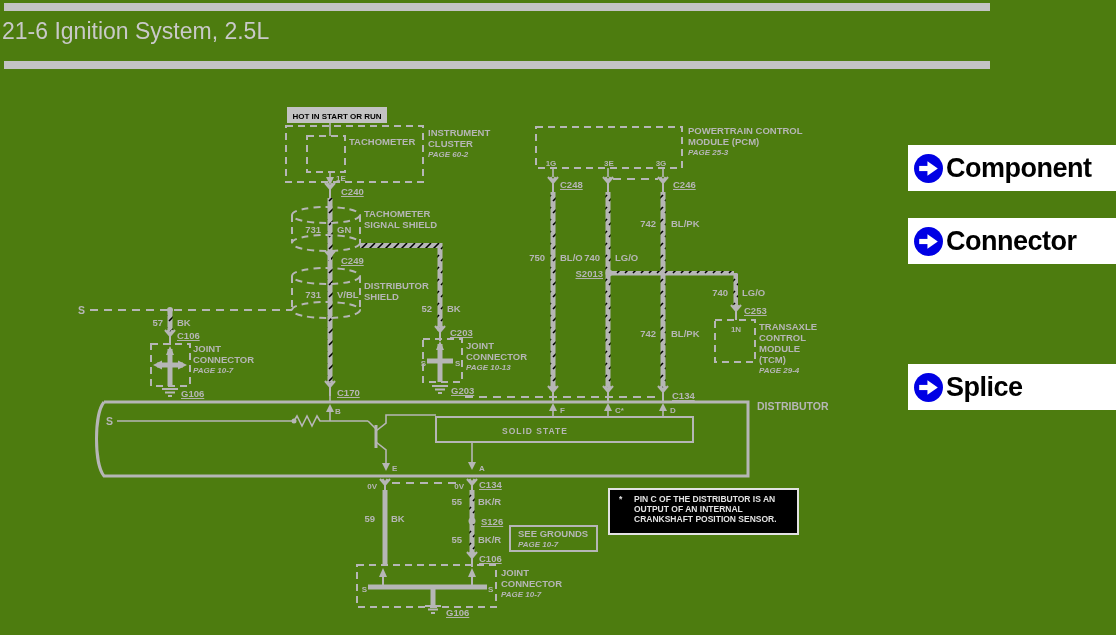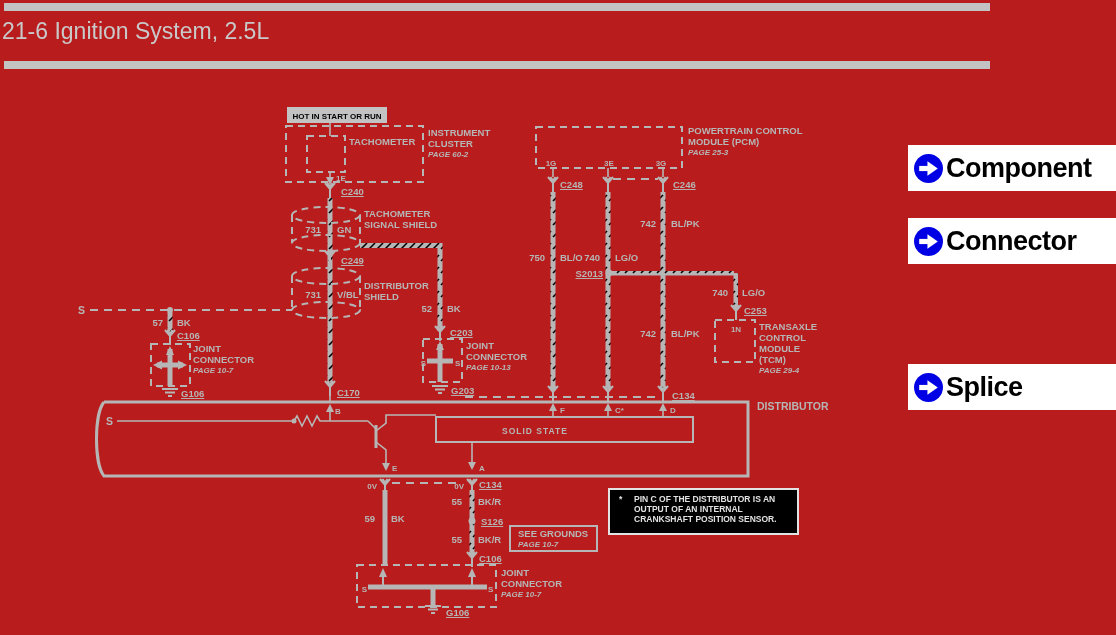--- a/index.html
+++ b/index.html
@@ -1,16 +1,16 @@
 <!DOCTYPE html>
 <html><head>
 <meta charset="utf-8">
 <style>
   html,body{margin:0;padding:0;background:#000;width:1116px;height:635px;overflow:hidden;}
-  .stage{position:relative;width:1116px;height:635px;background:#b91c1c;font-family:"Liberation Sans",sans-serif;}
+  .stage{position:relative;width:1116px;height:635px;background:#4d7c0f;font-family:"Liberation Sans",sans-serif;}
   .hbar{position:absolute;left:4px;width:986px;height:8px;background:#c3c3c3;}
   .hbar-top{top:3px;}
   .hbar-bottom{top:61px;}
   .title{position:absolute;left:2px;top:18px;color:#c9c9c9;font-size:23px;font-family:"Liberation Sans",sans-serif;}
   svg.diagram{position:absolute;left:0;top:0;width:1116px;height:635px;}
 
   
   .ln{stroke:#b6b6b6;stroke-width:2;fill:none;}
   .ln1{stroke:#b6b6b6;stroke-width:1.6;fill:none;}
   .ln3{stroke:#b6b6b6;stroke-width:3;fill:none;}

